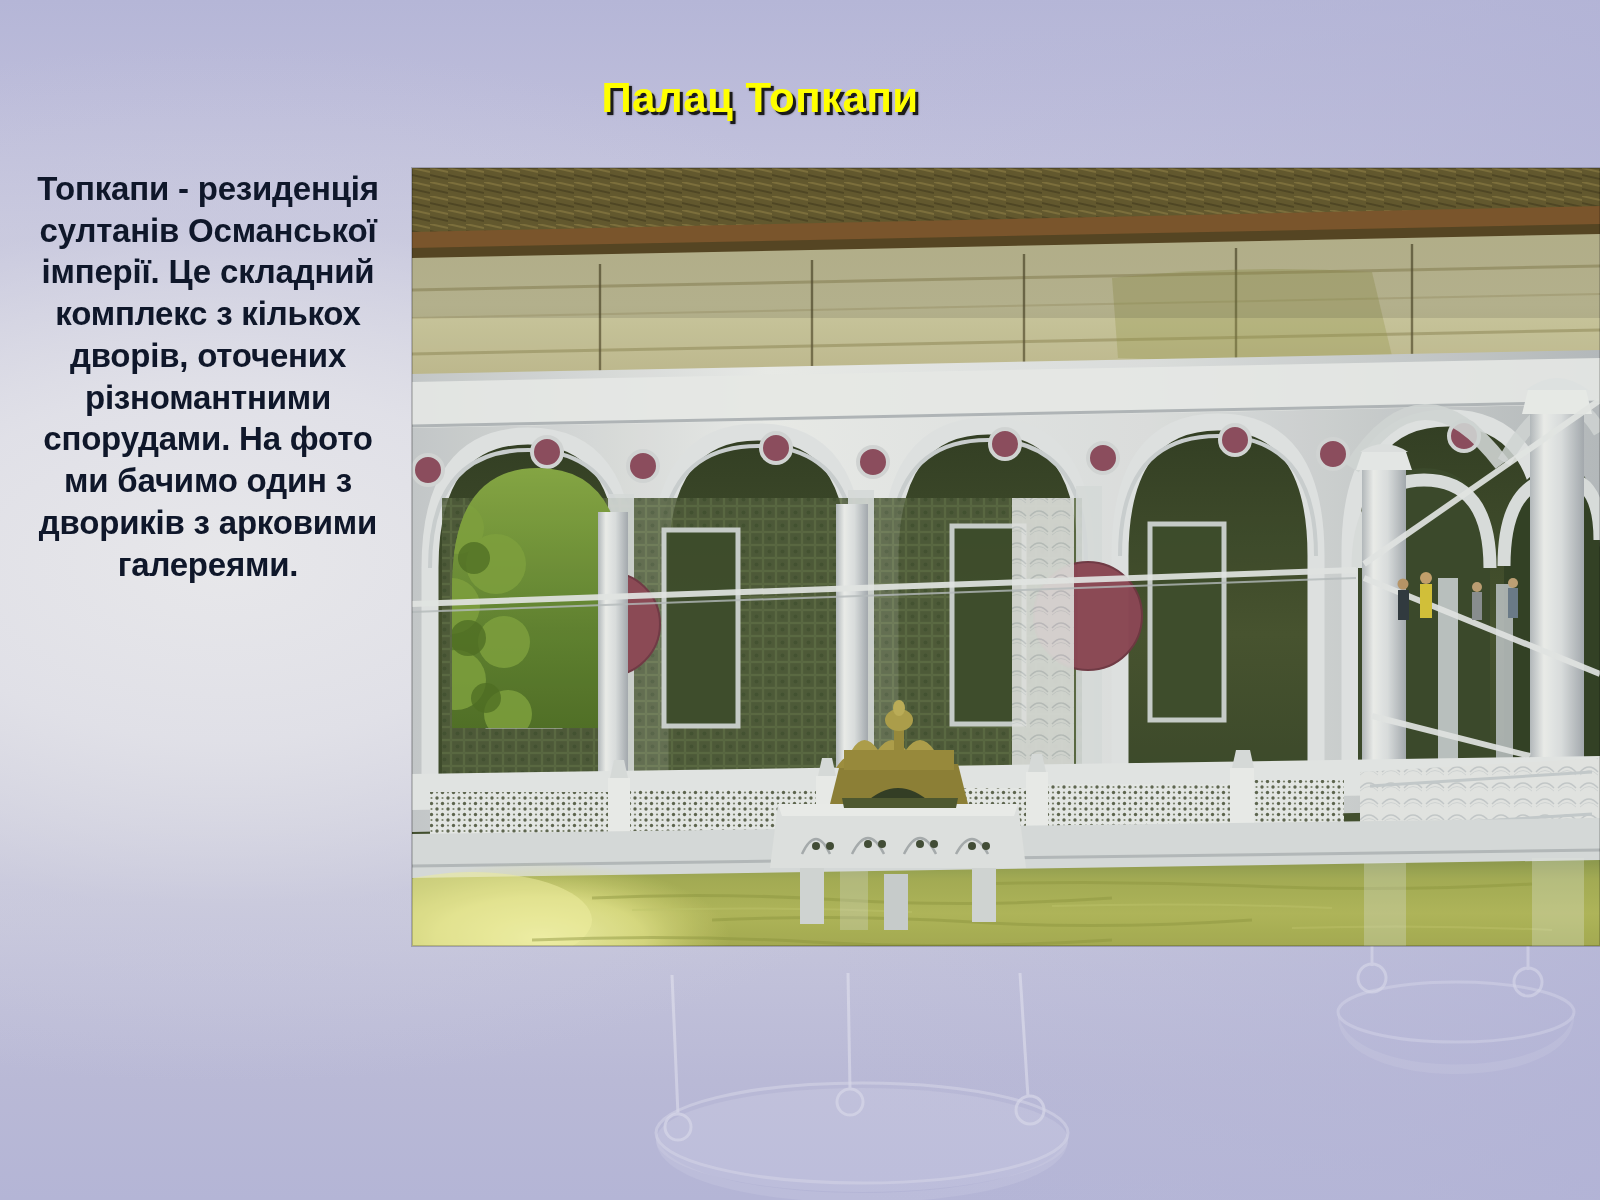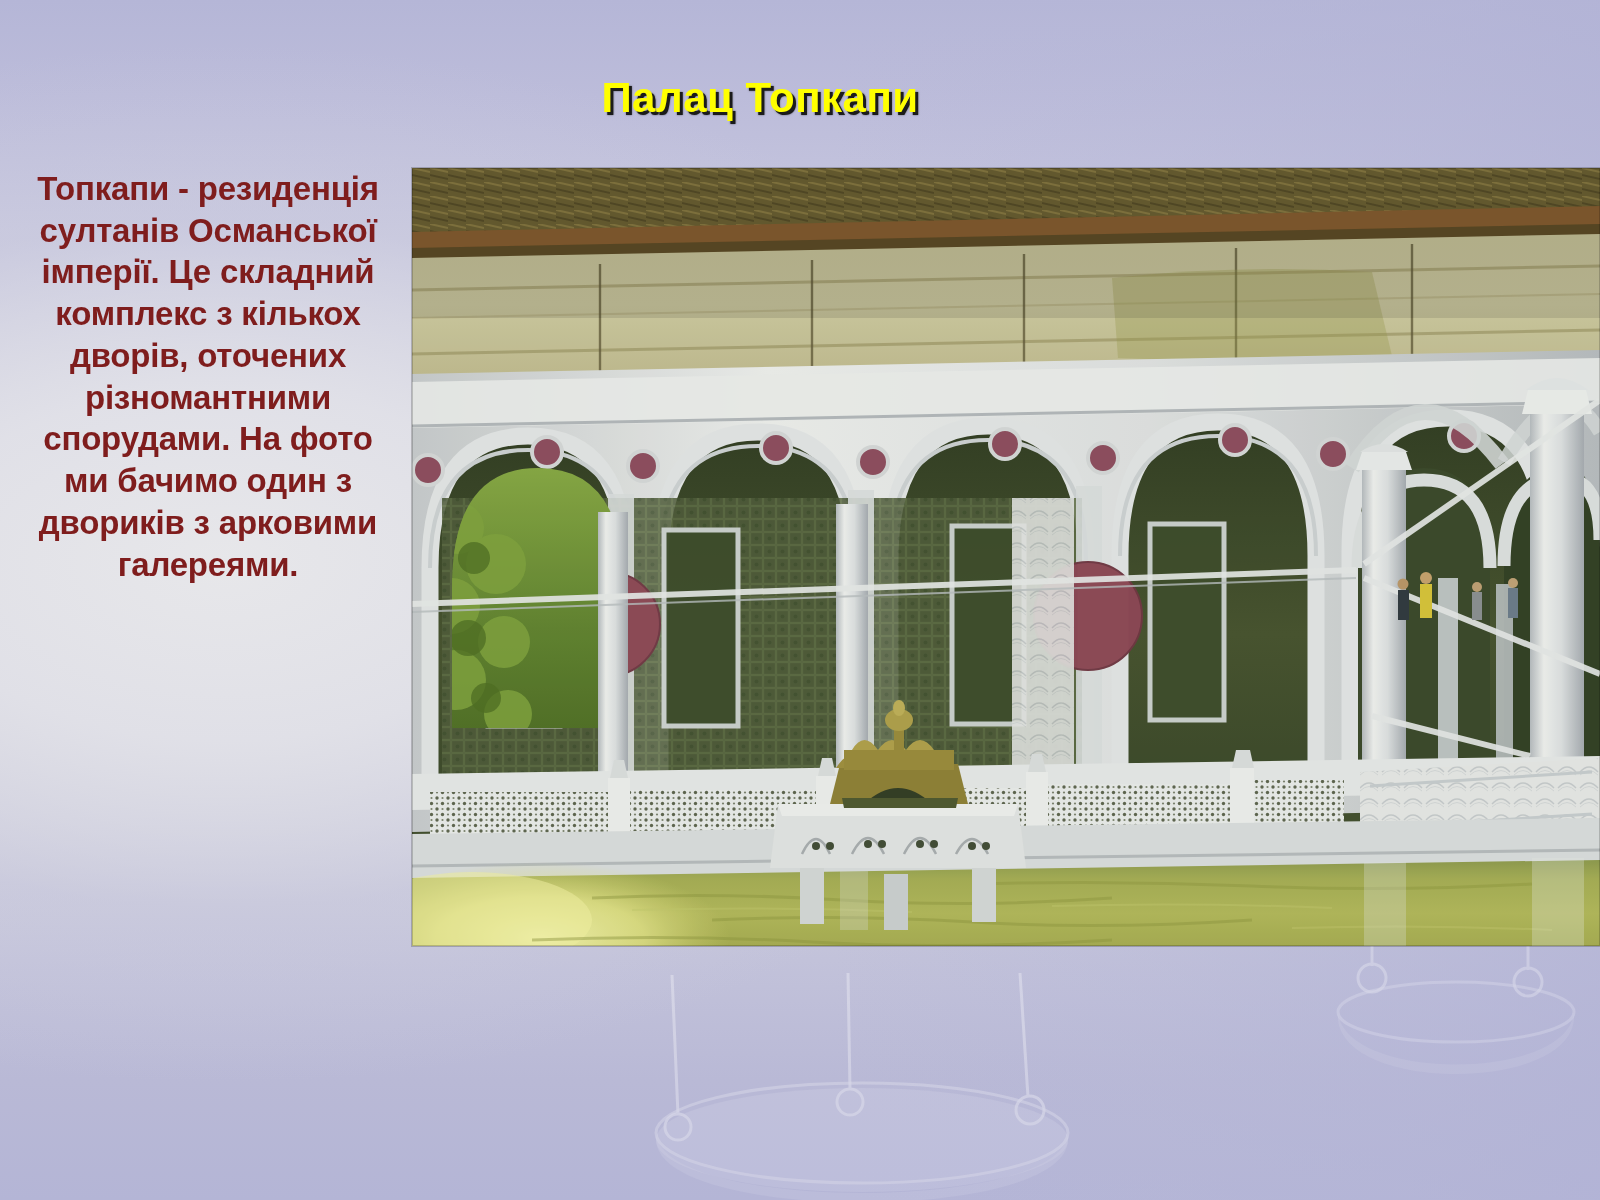--- a/index.html
+++ b/index.html
@@ -86,21 +86,21 @@
   
   #body-text {
     position: absolute;
     left: 18px;
     top: 168px;
     width: 380px;
     text-align: center;
     font-size: 33px;
     font-weight: bold;
     line-height: 1.265;
-    color: #7f1d1d;
+    color: #0f172a;
     letter-spacing: -0.2px;
   }
 
   
   #photo {
     position: absolute;
     left: 412px;
     top: 168px;
     width: 1188px;
     height: 778px;

